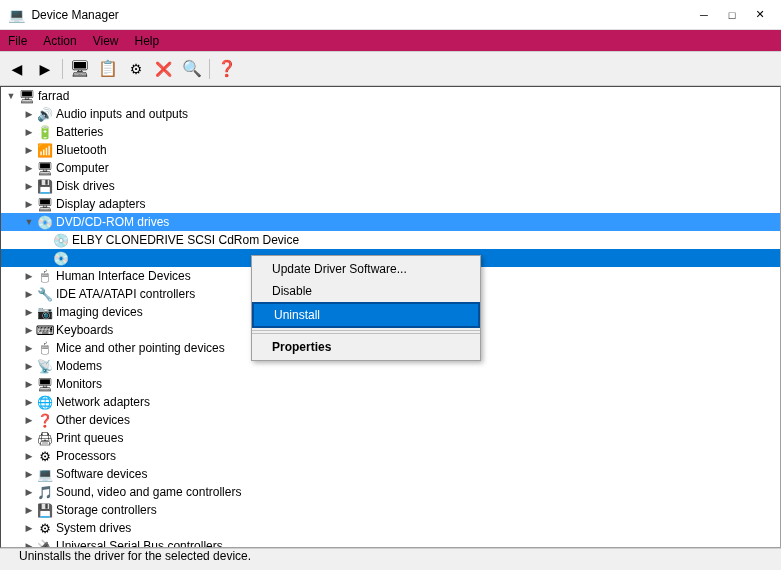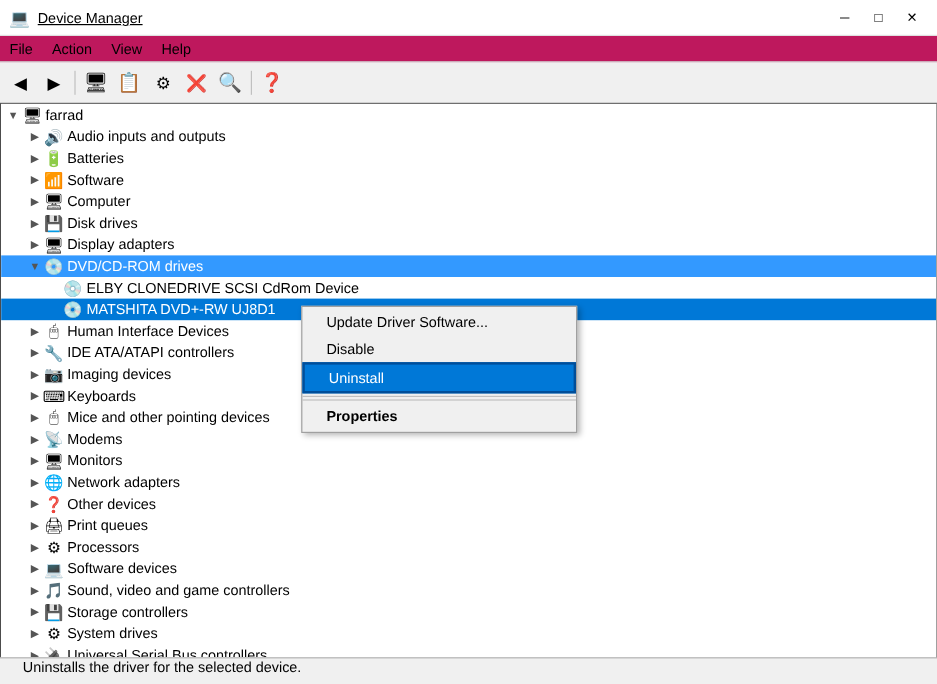--- a/index.html
+++ b/index.html
@@ -22,21 +22,20 @@
       border-bottom: 1px solid #e0e0e0;
     }
     .title-bar-left {
       display: flex;
       align-items: center;
       gap: 6px;
     }
     .title-bar-title {
       font-size: 12px;
       color: #000;
-      text-decoration: underline;
     }
     .title-bar-controls {
       display: flex;
       gap: 2px;
     }
     .title-btn {
       width: 26px;
       height: 20px;
       border: none;
       background: transparent;
@@ -229,21 +228,21 @@
           <span class="item-label">Audio inputs and outputs</span>
         </div>
         <div class="tree-item" style="padding-left: 20px;">
           <span class="expander">▶</span>
           <span class="item-icon">🔋</span>
           <span class="item-label">Batteries</span>
         </div>
         <div class="tree-item" style="padding-left: 20px;">
           <span class="expander">▶</span>
           <span class="item-icon">📶</span>
-          <span class="item-label">Software</span>
+          <span class="item-label">Bluetooth</span>
         </div>
         <div class="tree-item" style="padding-left: 20px;">
           <span class="expander">▶</span>
           <span class="item-icon">🖥</span>
           <span class="item-label">Computer</span>
         </div>
         <div class="tree-item" style="padding-left: 20px;">
           <span class="expander">▶</span>
           <span class="item-icon">💾</span>
           <span class="item-label">Disk drives</span>
@@ -259,21 +258,20 @@
           <span class="item-label">DVD/CD-ROM drives</span>
         </div>
         <div class="tree-item" style="padding-left: 36px;">
           <span style="width: 16px; display: inline-block;"></span>
           <span class="item-icon">💿</span>
           <span class="item-label">ELBY CLONEDRIVE SCSI CdRom Device</span>
         </div>
         <div class="tree-item highlighted" style="padding-left: 36px;">
           <span style="width: 16px; display: inline-block;"></span>
           <span class="item-icon">💿</span>
-          <span class="item-label">MATSHITA DVD+-RW UJ8D1</span>
         </div>
         <div class="tree-item" style="padding-left: 20px;">
           <span class="expander">▶</span>
           <span class="item-icon">🖱</span>
           <span class="item-label">Human Interface Devices</span>
         </div>
         <div class="tree-item" style="padding-left: 20px;">
           <span class="expander">▶</span>
           <span class="item-icon">🔧</span>
           <span class="item-label">IDE ATA/ATAPI controllers</span>

